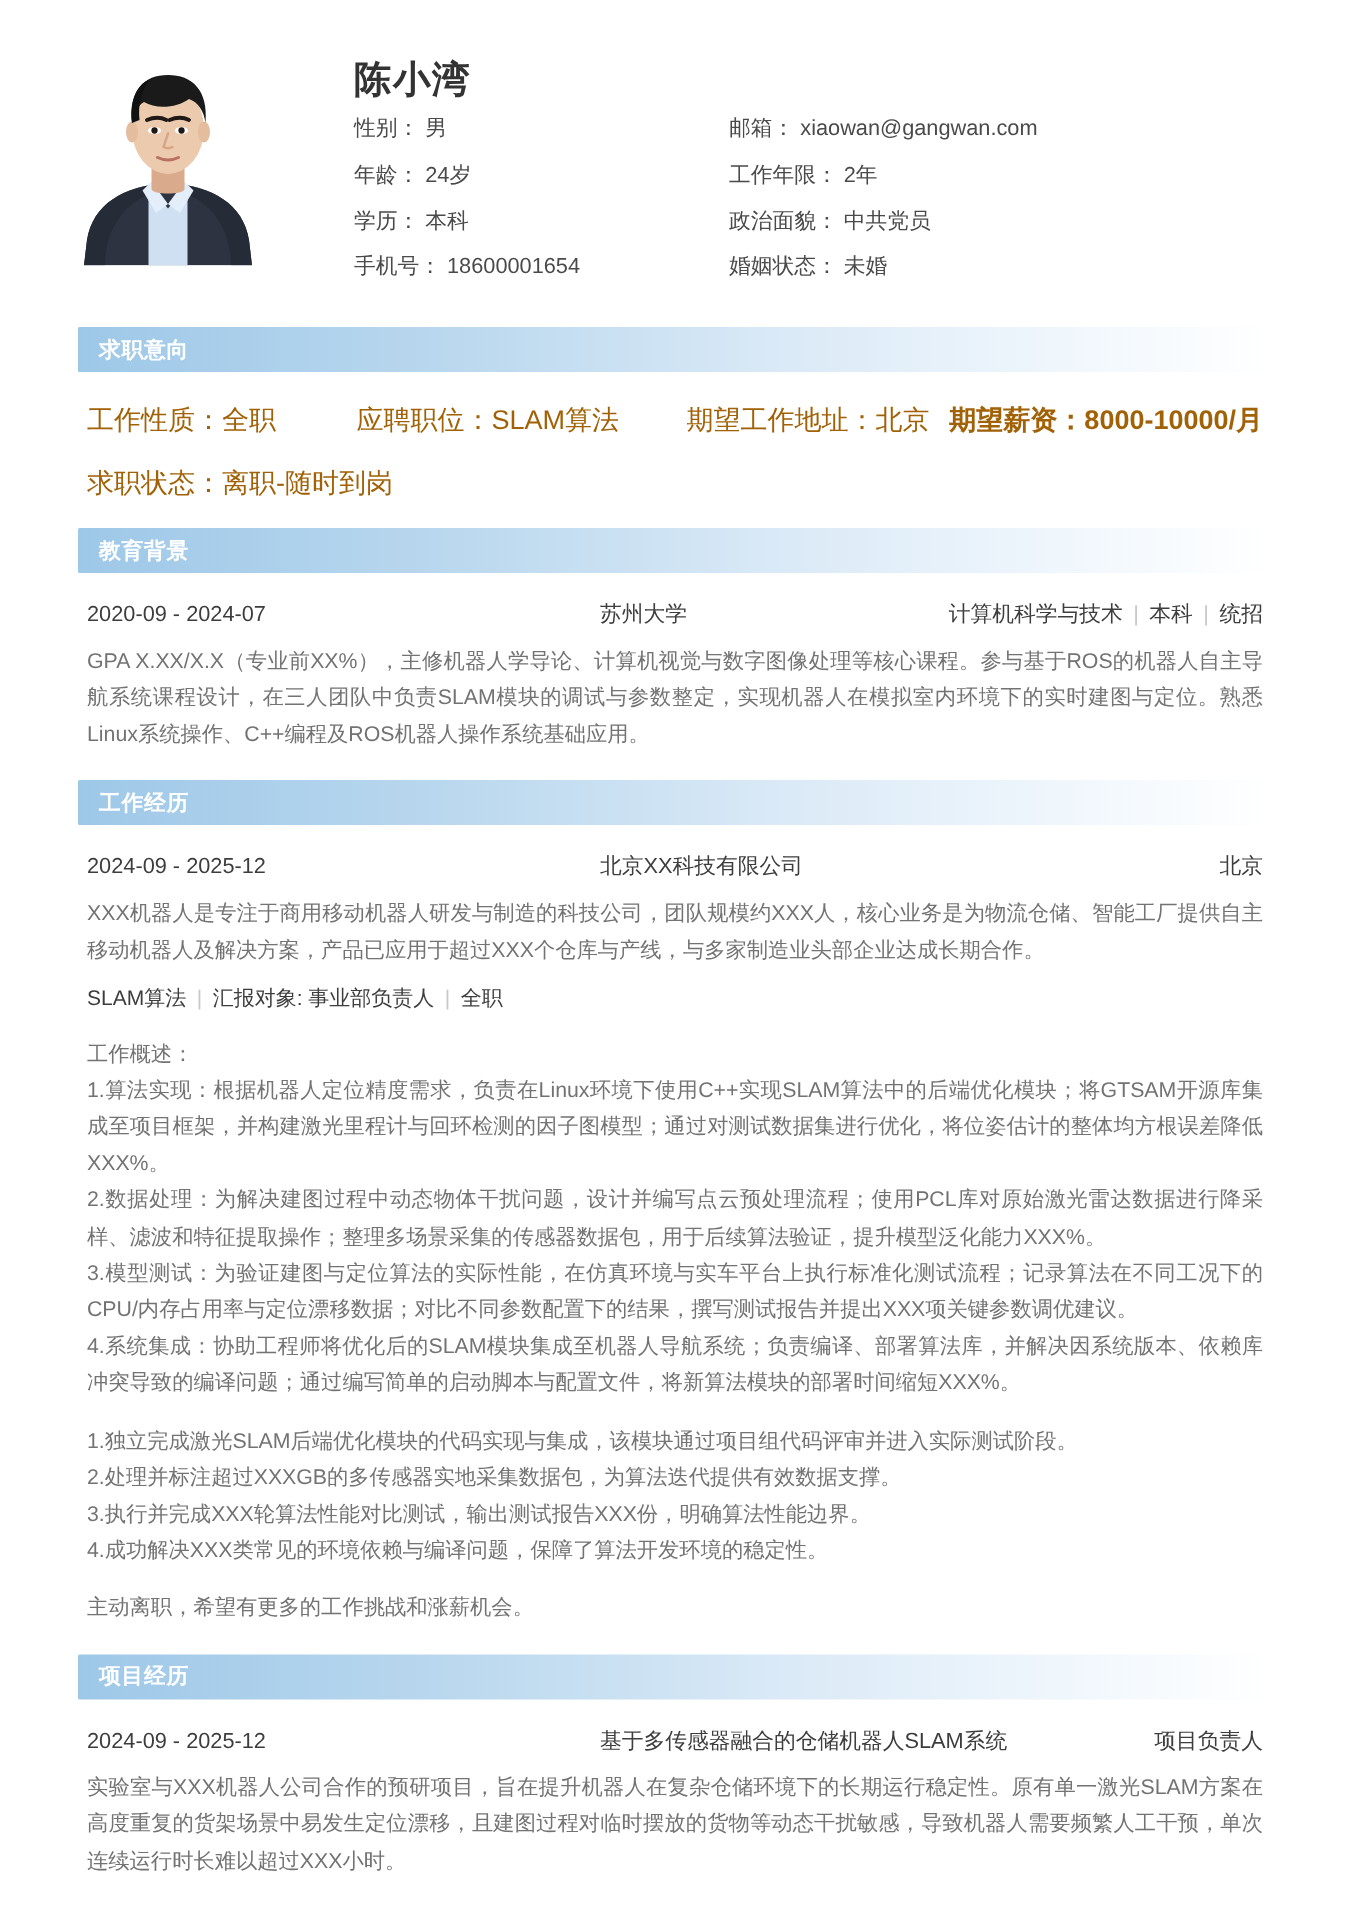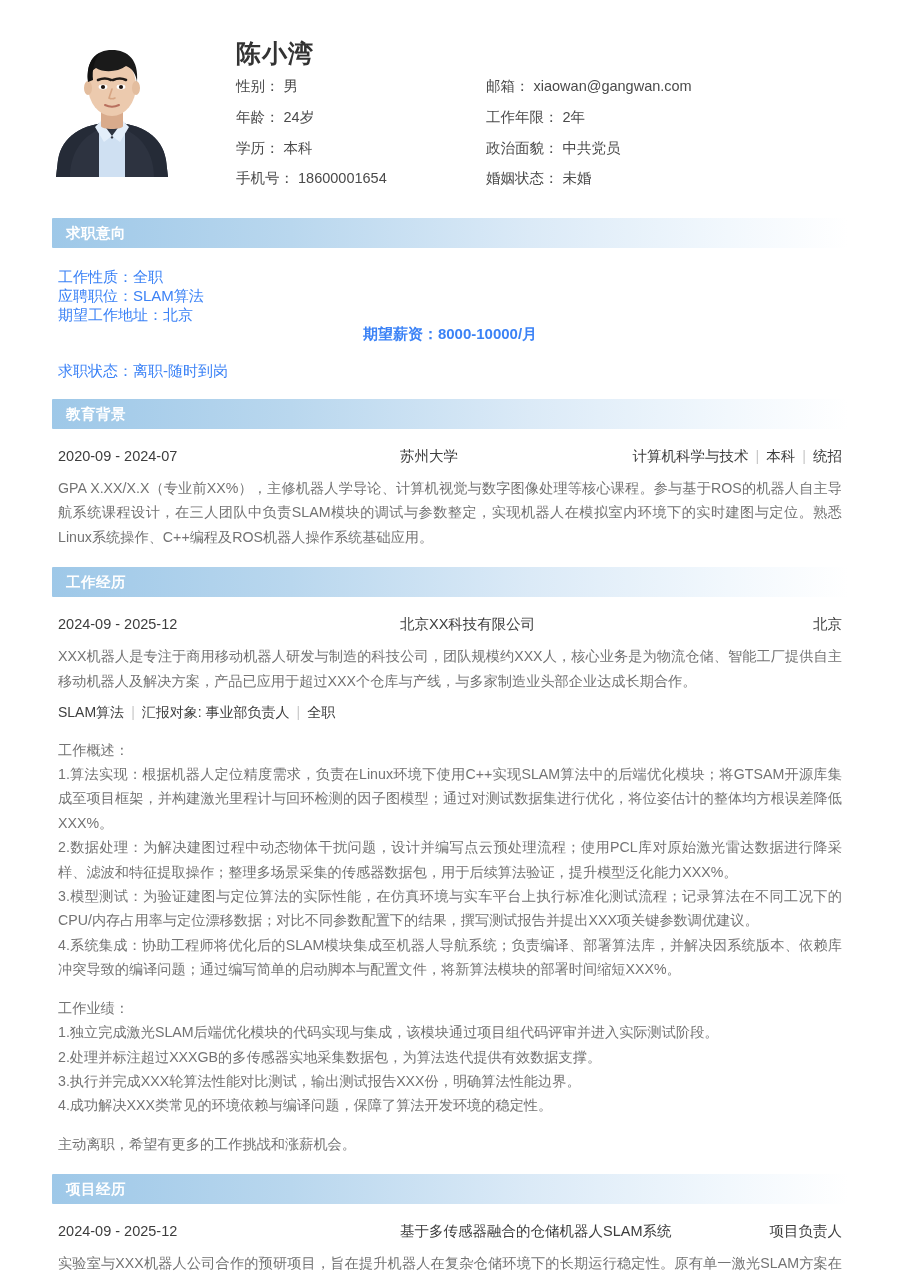--- a/index.html
+++ b/index.html
@@ -114,24 +114,23 @@
   .tagline {
     font-size: 14px;
     color: #3d3d3d;
     margin-top: 8px;
     line-height: 1.6;
   }
 
   
   .intent-row {
     display: flex;
-    font-size: 15px;
-    color: #3b82f6;
+    font-size: 18px;
+    color: #a16207;
     padding-top: 16px;
-    flex-direction: column;
   }
   .intent-cell { white-space: nowrap; }
   .intent-cell.c1 { width: 200px; }
   .intent-cell.c2 { width: 245px; }
   .intent-cell.c3 { width: 195px; }
   .intent-cell.c4 { width: auto; text-align: center; flex: 1 1 auto; font-weight: bold; }
   .intent-row.second { padding-top: 18px; }
 </style>
 </head>
 <body>
@@ -269,21 +268,20 @@
     <div class="spacer-line"></div>
 
     <div class="para tight">工作概述：</div>
     <div class="para tight">1.算法实现：根据机器人定位精度需求，负责在Linux环境下使用C++实现SLAM算法中的后端优化模块；将GTSAM开源库集成至项目框架，并构建激光里程计与回环检测的因子图模型；通过对测试数据集进行优化，将位姿估计的整体均方根误差降低XXX%。</div>
     <div class="para tight">2.数据处理：为解决建图过程中动态物体干扰问题，设计并编写点云预处理流程；使用PCL库对原始激光雷达数据进行降采样、滤波和特征提取操作；整理多场景采集的传感器数据包，用于后续算法验证，提升模型泛化能力XXX%。</div>
     <div class="para tight">3.模型测试：为验证建图与定位算法的实际性能，在仿真环境与实车平台上执行标准化测试流程；记录算法在不同工况下的CPU/内存占用率与定位漂移数据；对比不同参数配置下的结果，撰写测试报告并提出XXX项关键参数调优建议。</div>
     <div class="para tight">4.系统集成：协助工程师将优化后的SLAM模块集成至机器人导航系统；负责编译、部署算法库，并解决因系统版本、依赖库冲突导致的编译问题；通过编写简单的启动脚本与配置文件，将新算法模块的部署时间缩短XXX%。</div>
 
     <div class="spacer-line"></div>
 
-    <div class="para tight">工作业绩：</div>
     <div class="para tight">1.独立完成激光SLAM后端优化模块的代码实现与集成，该模块通过项目组代码评审并进入实际测试阶段。</div>
     <div class="para tight">2.处理并标注超过XXXGB的多传感器实地采集数据包，为算法迭代提供有效数据支撑。</div>
     <div class="para tight">3.执行并完成XXX轮算法性能对比测试，输出测试报告XXX份，明确算法性能边界。</div>
     <div class="para tight">4.成功解决XXX类常见的环境依赖与编译问题，保障了算法开发环境的稳定性。</div>
 
     <div class="spacer-line"></div>
 
     <div class="para tight">主动离职，希望有更多的工作挑战和涨薪机会。</div>
   </div>
 

